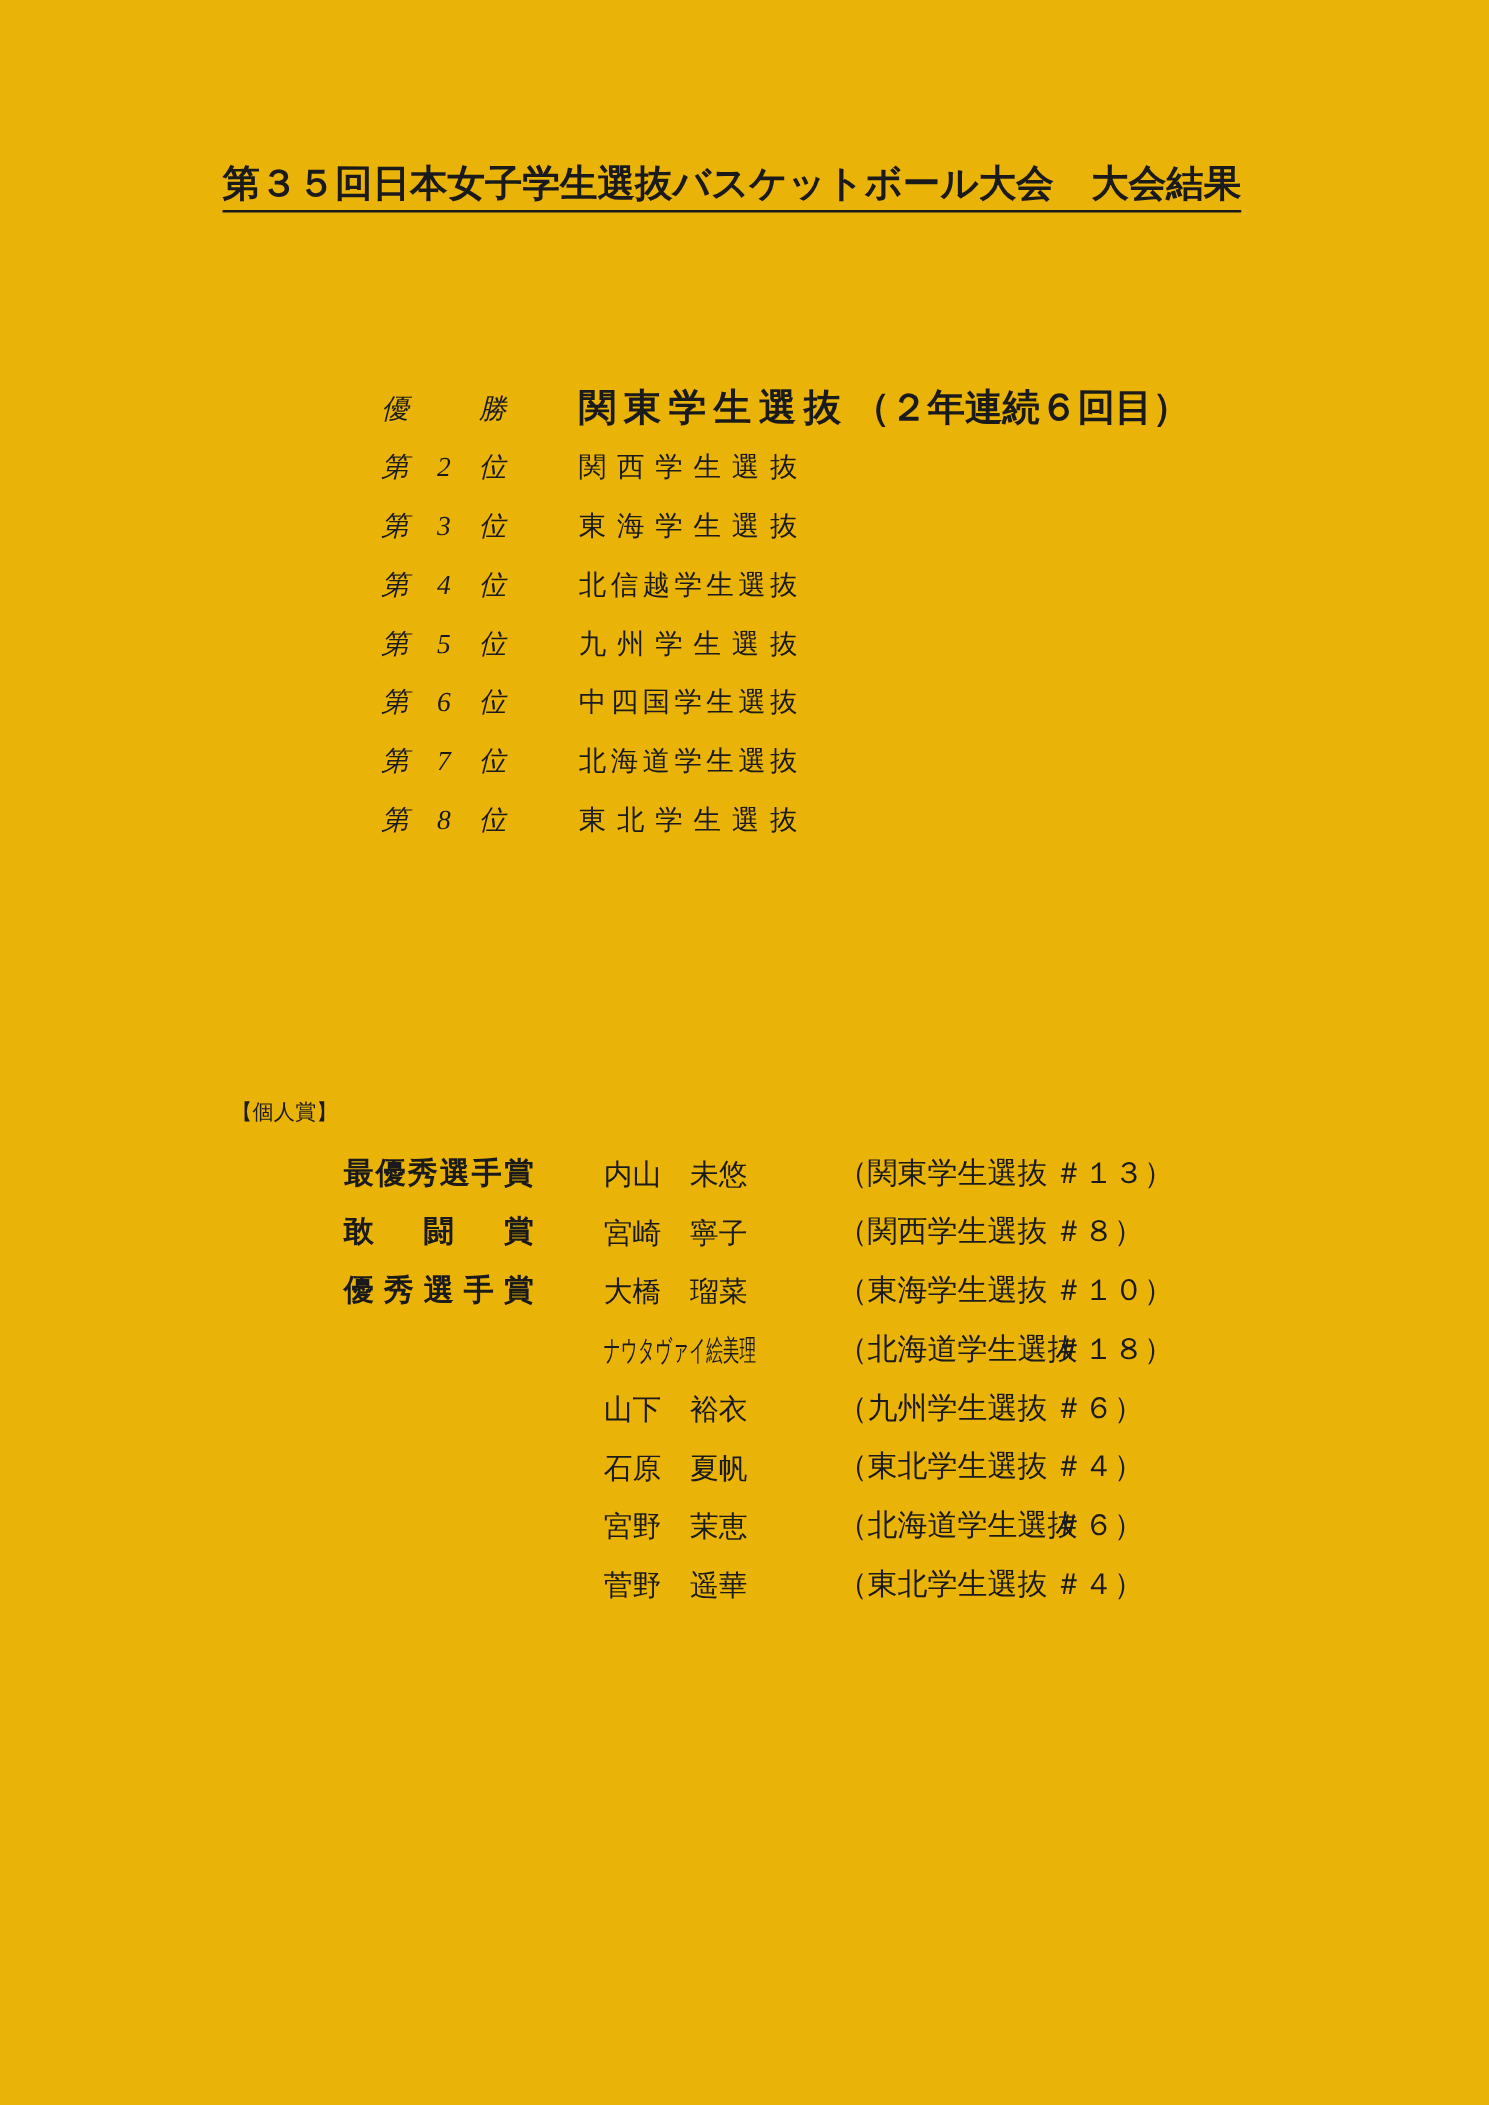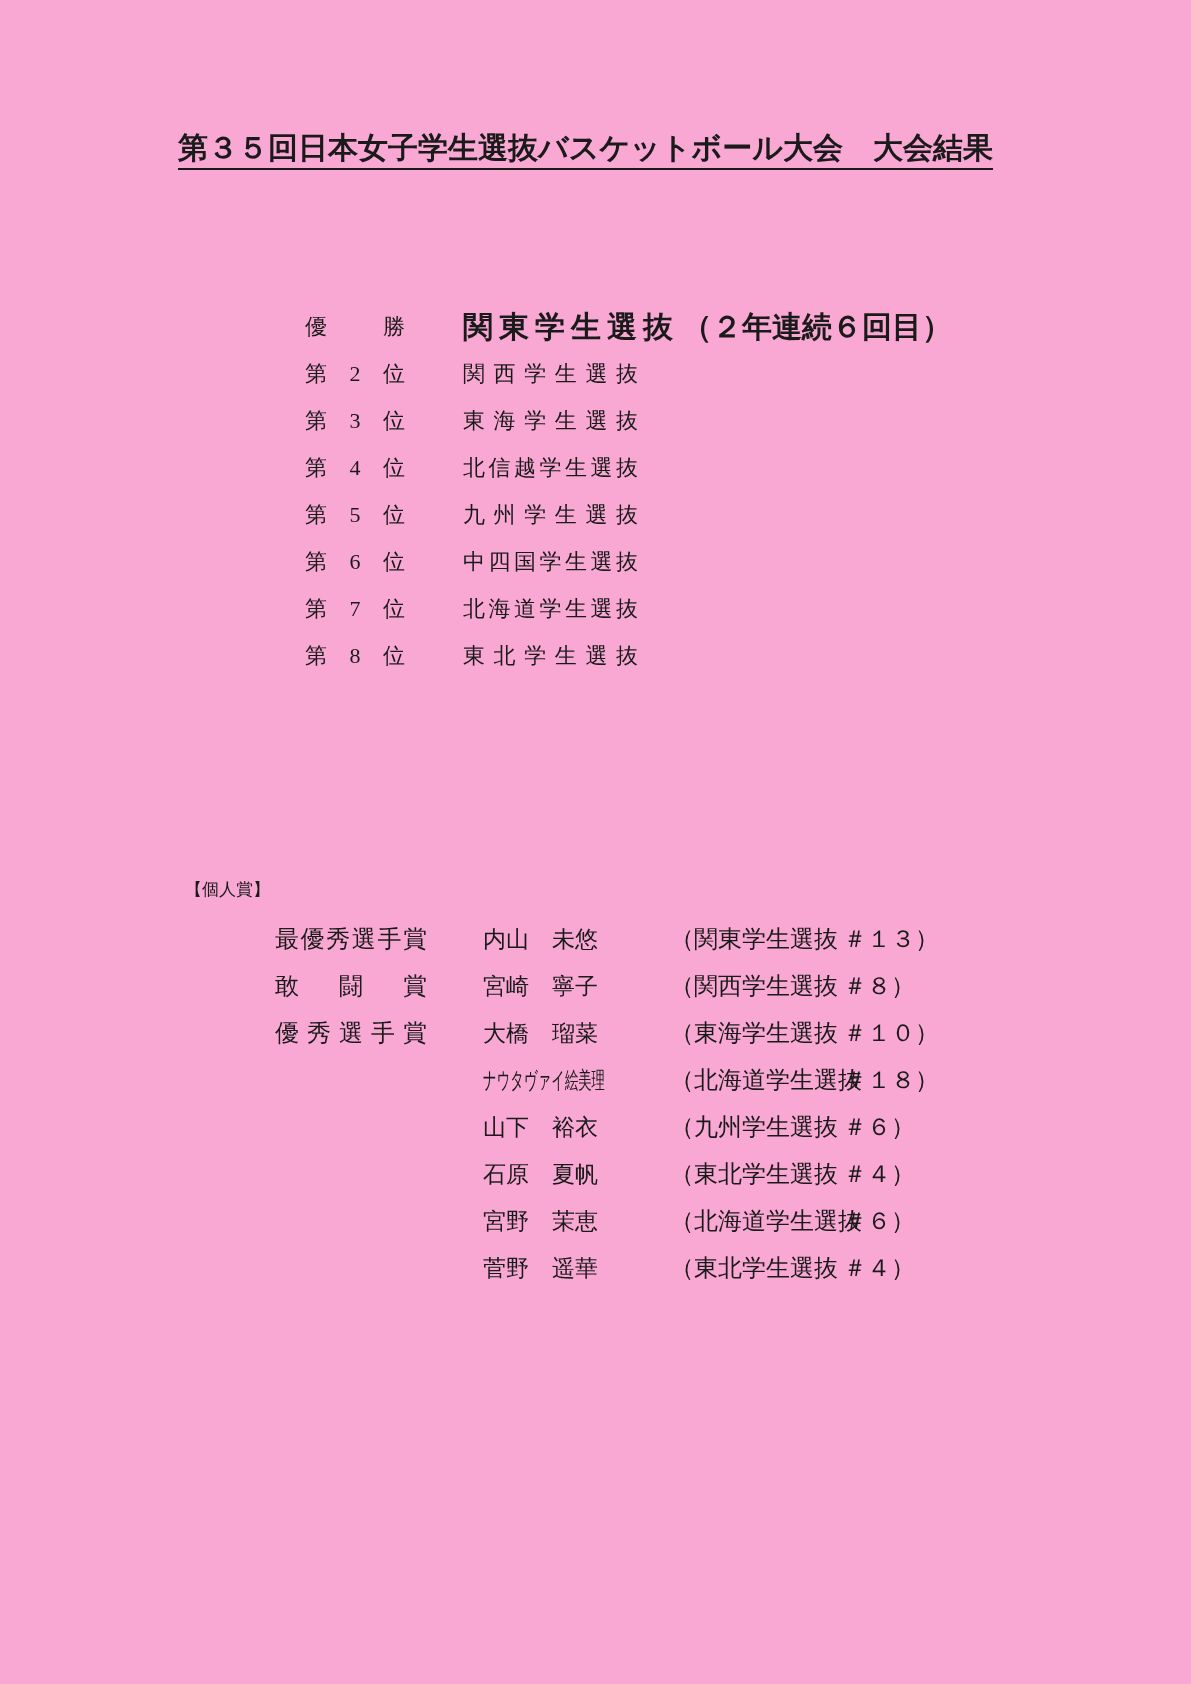--- a/index.html
+++ b/index.html
@@ -3,41 +3,42 @@
 <meta charset="utf-8">
 <style>
   html, body { margin: 0; padding: 0; }
   body {
     width: 1191px; height: 1684px;
     background: #ffffff;
     font-family: "Liberation Serif", "DejaVu Serif", serif;
     color: #1a1a1a;
     overflow: hidden;
   }
-  .page { position: relative; width: 1191px; height: 1684px; background: #f9a8d4; }
+  .page { position: relative; width: 1191px; height: 1684px; background: #eab308; }
 
   
   .doc-title {
     position: absolute; top: 131px; left: 178px;
     font-size: 30px; font-weight: bold; line-height: 34px;
     white-space: nowrap;
   }
   .doc-title .underline {
     display: inline-block;
     border-bottom: 2px solid #1a1a1a;
     padding-bottom: 3px;
   }
 
   
   .standings { position: absolute; top: 303px; left: 305px; }
   .standing-row { position: relative; height: 47px; line-height: 47px; font-size: 22px; }
   .standing-row .rank {
     position: absolute; left: 0; width: 100px;
     display: inline-block; text-align: justify; text-align-last: justify;
     text-justify: inter-character;
+    font-style: italic;
   }
   .standing-row .team {
     position: absolute; left: 158px; width: 175px;
     display: inline-block; text-align: justify; text-align-last: justify;
     text-justify: inter-character; white-space: nowrap;
   }
   .standing-row .note { position: absolute; left: 377px; white-space: nowrap; font-size: 30px; }
   .standing-row.champion .team { width: 210px; font-weight: bold; font-size: 30px; }
   .standing-row.champion .note { font-weight: bold; }
 
@@ -45,20 +46,21 @@
   .awards-heading {
     position: absolute; top: 874px; left: 185px;
     font-size: 17px; line-height: 32px; white-space: nowrap;
   }
   .awards { position: absolute; top: 916px; left: 275px; }
   .award-row { position: relative; height: 47px; line-height: 47px; }
   .award-row .award-title {
     position: absolute; left: 0; width: 152px; font-size: 24px;
     display: inline-block; text-align: justify; text-align-last: justify;
     text-justify: inter-character;
+    font-weight: bold;
   }
   .award-row .player-name {
     position: absolute; left: 208px; width: 118px; font-size: 23px;
     white-space: nowrap;
   }
   .award-row .player-name.condensed {
     display: inline-block;
     transform: scaleX(0.58);
     transform-origin: left center;
     width: auto;

